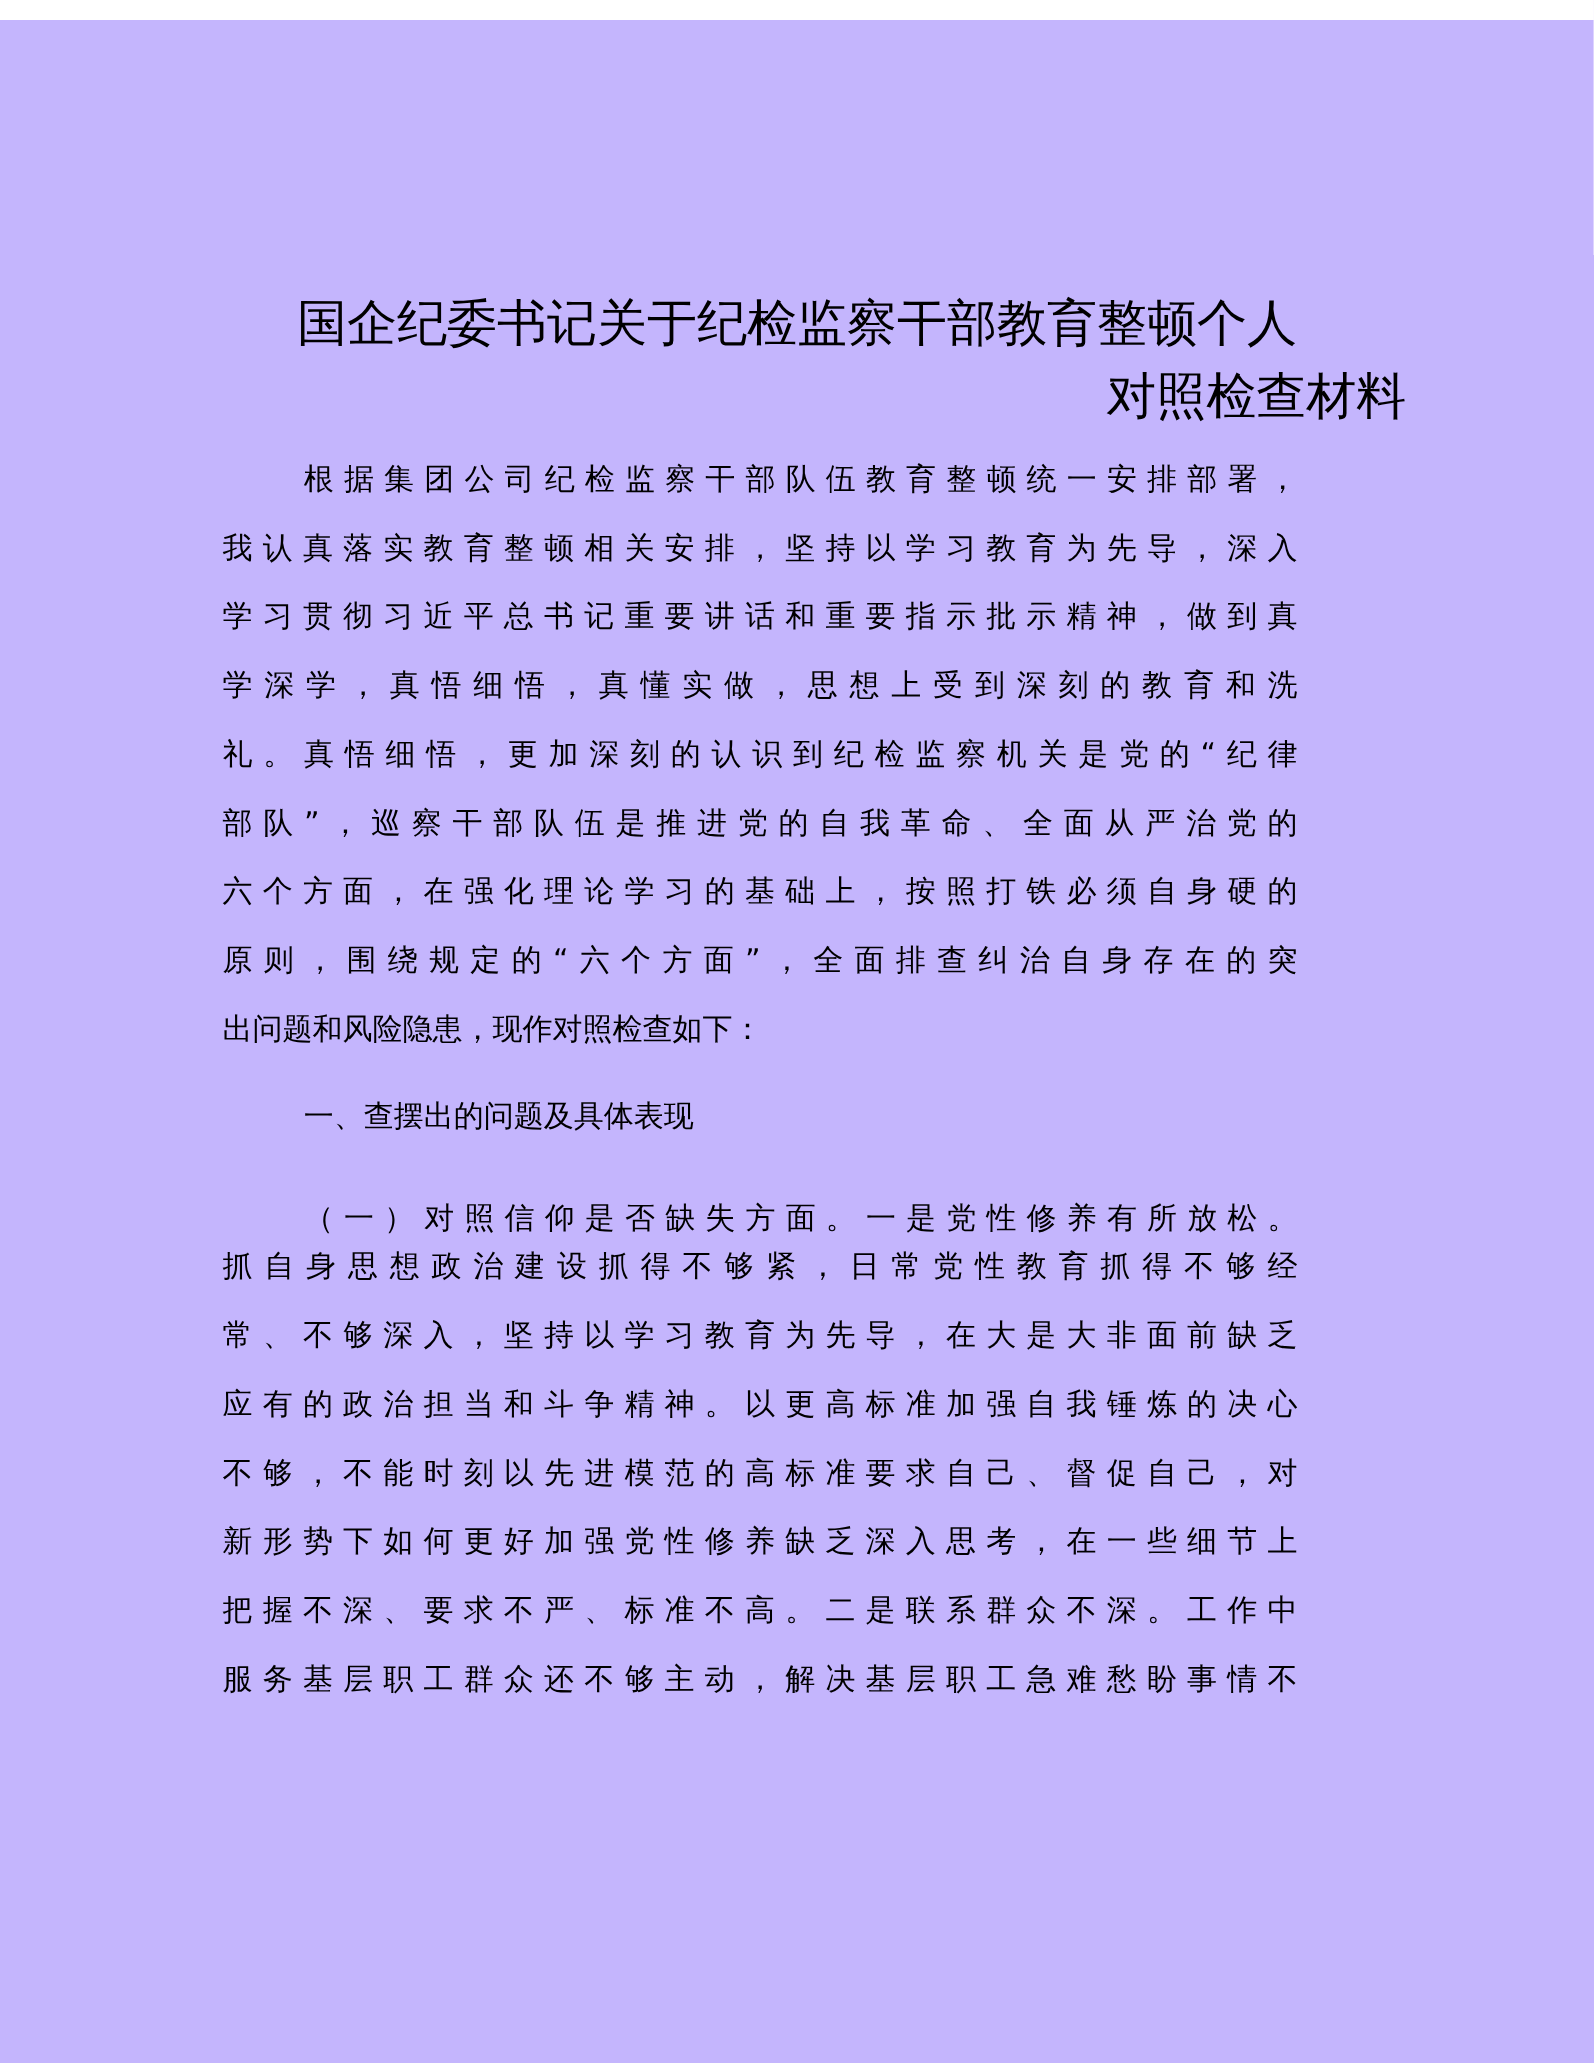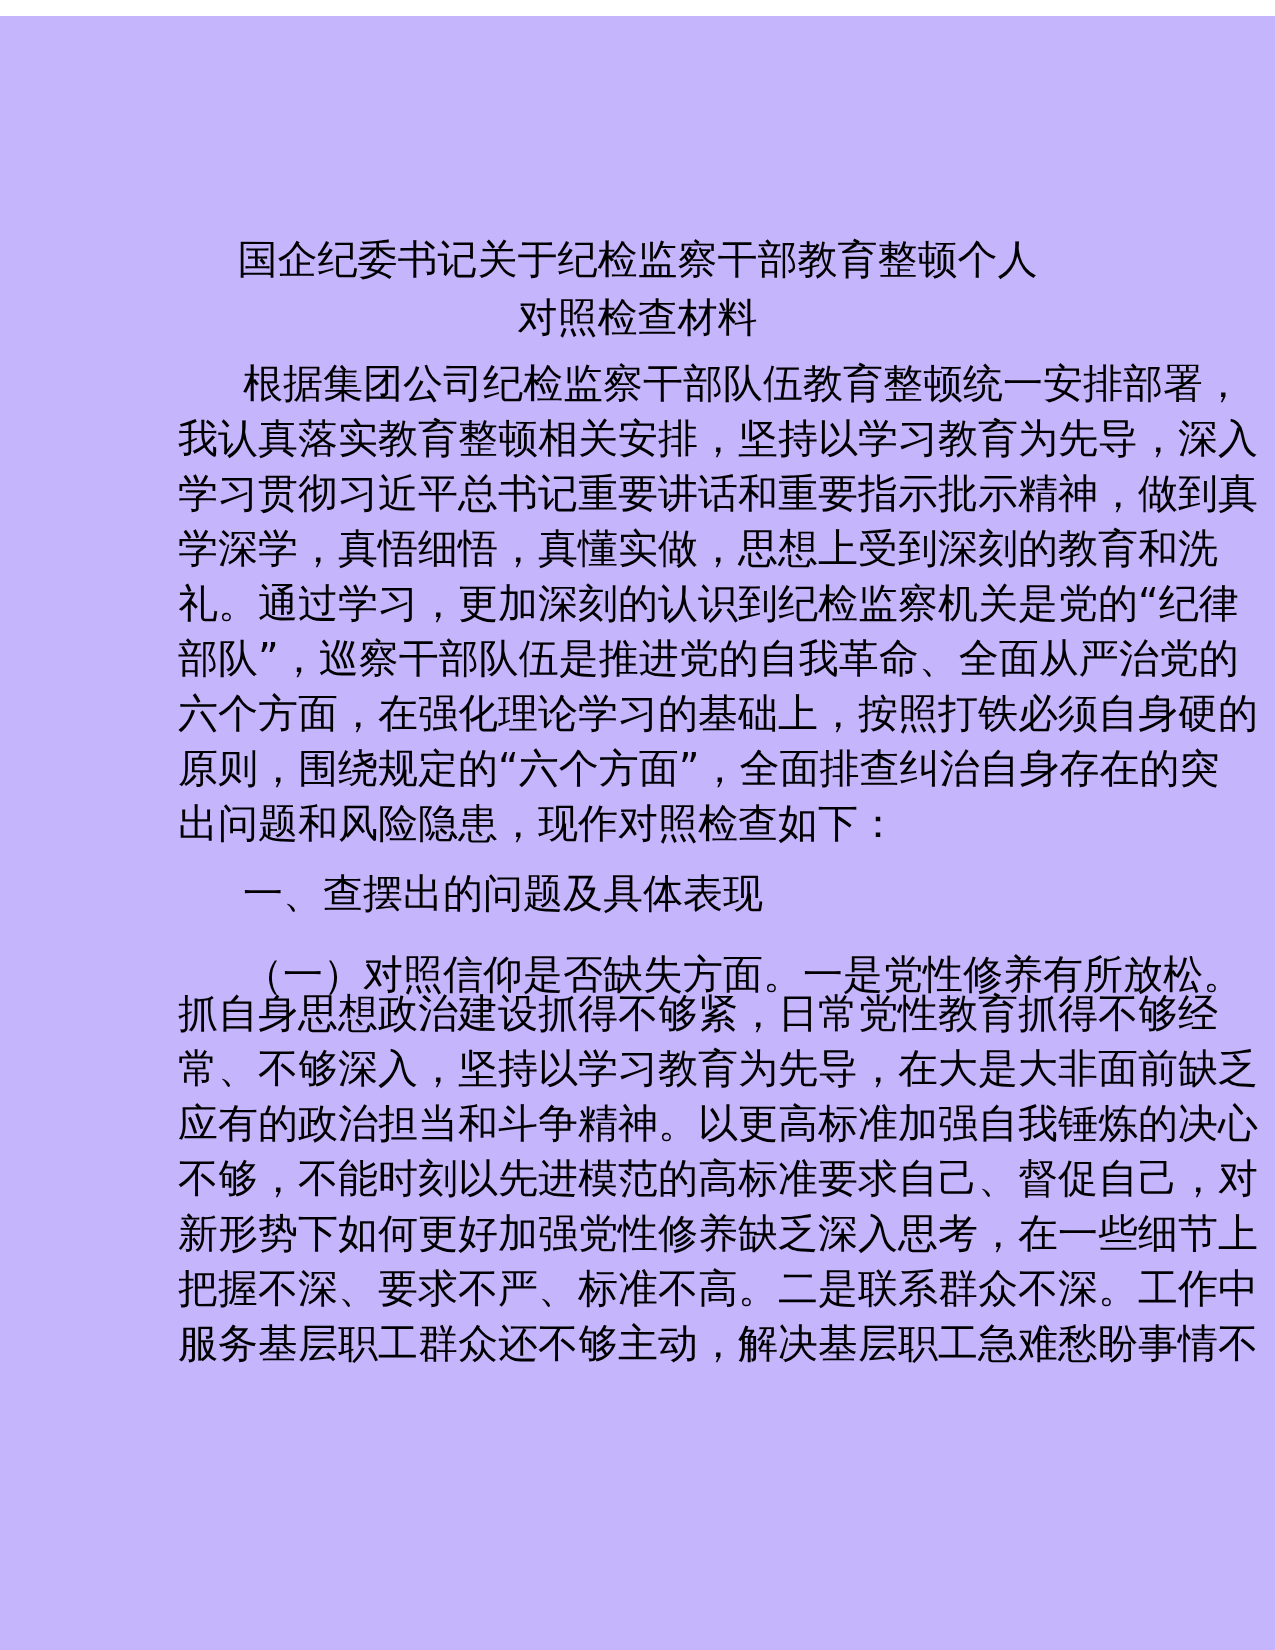--- a/index.html
+++ b/index.html
@@ -2,42 +2,42 @@
 <html><head>
 <meta charset="utf-8">
 <style>
   html, body { margin: 0; padding: 0; background: #ffffff; }
   body { width: 1275px; height: 1650px; position: relative; overflow: hidden;
          font-family: "DejaVu Sans", "Liberation Sans", sans-serif; color: #000; }
   .page { position: absolute; left: 0; top: 16px; width: 1275px; height: 1650px; background: #c4b5fd; }
   .title { position: absolute; left: 150px; width: 975px; text-align: center;
            font-size: 40px; line-height: 56px; letter-spacing: 0px; font-weight: normal; }
   .title .l1 { position: absolute; top: 0; left: 0; width: 100%; white-space: nowrap; }
-  .title .l2 { position: absolute; top: 58px; left: 0; width: 100%; white-space: nowrap; }
-  .line { position: absolute; left: 178px; width: 860px; font-size: 40px; line-height: 40px;
+  .title .l2 { position: absolute; top: 58px; left: 0; width: 100%; white-space: nowrap; text-align: right; }
+  .line { position: absolute; left: 178px; width: 860px; font-size: 24px; line-height: 40px;
           white-space: nowrap; text-align: justify; text-align-last: justify; }
   .line.indent { left: 243px; width: 795px; }
   .line.last { text-align-last: left; }
 </style>
 </head>
 <body>
 
 <div class="page">
 
   <div class="title" style="top:215px;">
     <div class="l1">国企纪委书记关于纪检监察干部教育整顿个人</div>
     <div class="l2">对照检查材料</div>
   </div>
 
   <div>
     <div class="line indent" style="top:347px;">根据集团公司纪检监察干部队伍教育整顿统一安排部署，</div>
     <div class="line" style="top:402px;">我认真落实教育整顿相关安排，坚持以学习教育为先导，深入</div>
     <div class="line" style="top:457px;">学习贯彻习近平总书记重要讲话和重要指示批示精神，做到真</div>
     <div class="line" style="top:512px;">学深学，真悟细悟，真懂实做，思想上受到深刻的教育和洗</div>
-    <div class="line" style="top:567px;">礼。通过学习，更加深刻的认识到纪检监察机关是党的“纪律</div>
+    <div class="line" style="top:567px;">礼。真悟细悟，更加深刻的认识到纪检监察机关是党的“纪律</div>
     <div class="line" style="top:622px;">部队”，巡察干部队伍是推进党的自我革命、全面从严治党的</div>
     <div class="line" style="top:677px;">六个方面，在强化理论学习的基础上，按照打铁必须自身硬的</div>
     <div class="line" style="top:732px;">原则，围绕规定的“六个方面”，全面排查纠治自身存在的突</div>
     <div class="line last" style="top:787px;">出问题和风险隐患，现作对照检查如下：</div>
   </div>
 
   <div class="line indent last" style="top:857px;">一、查摆出的问题及具体表现</div>
 
   <div>
     <div class="line indent" style="top:922px;margin-top:16px;">（一）对照信仰是否缺失方面。一是党性修养有所放松。</div>

